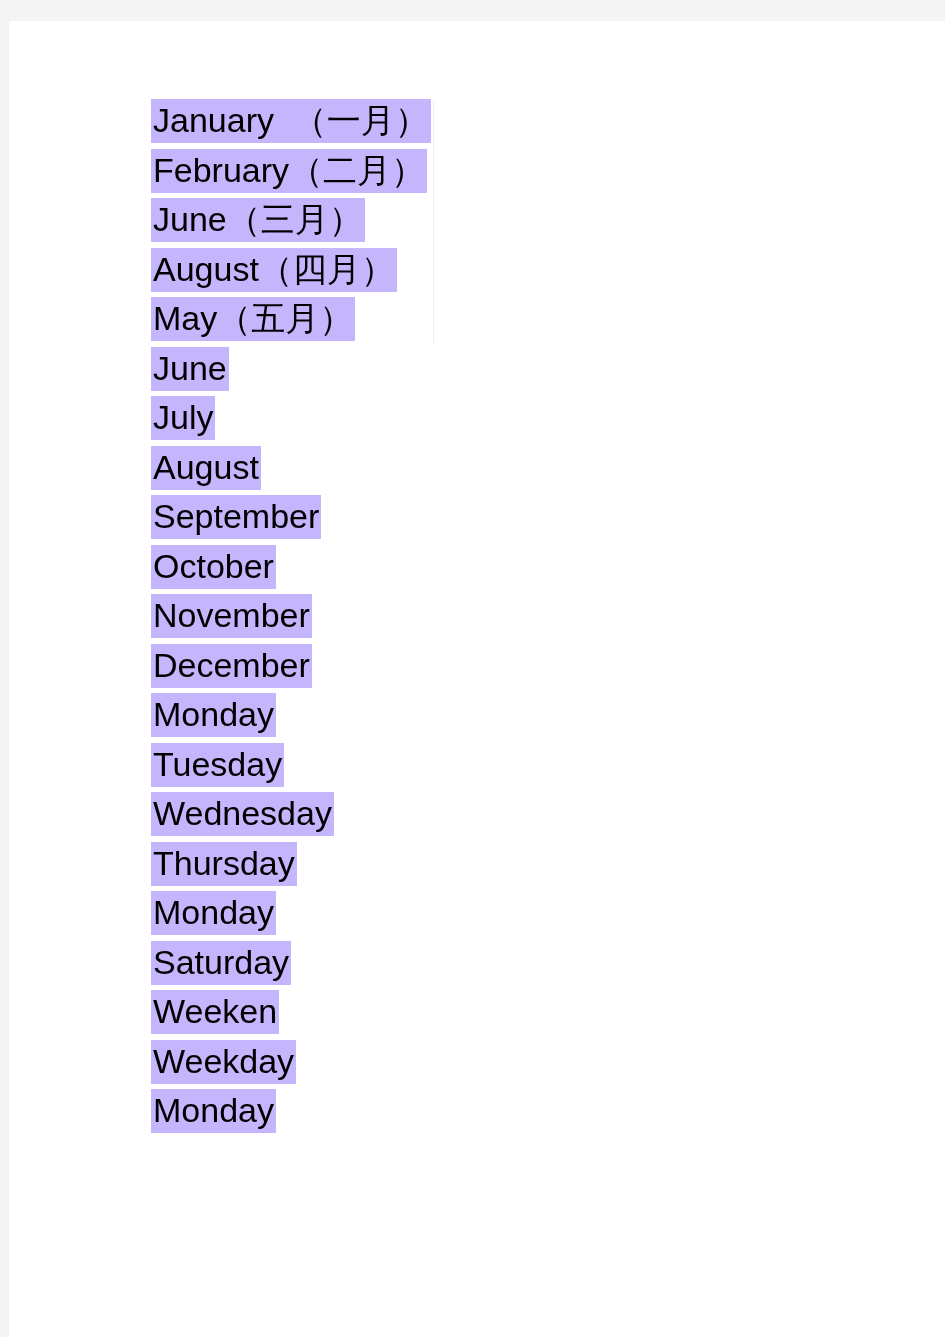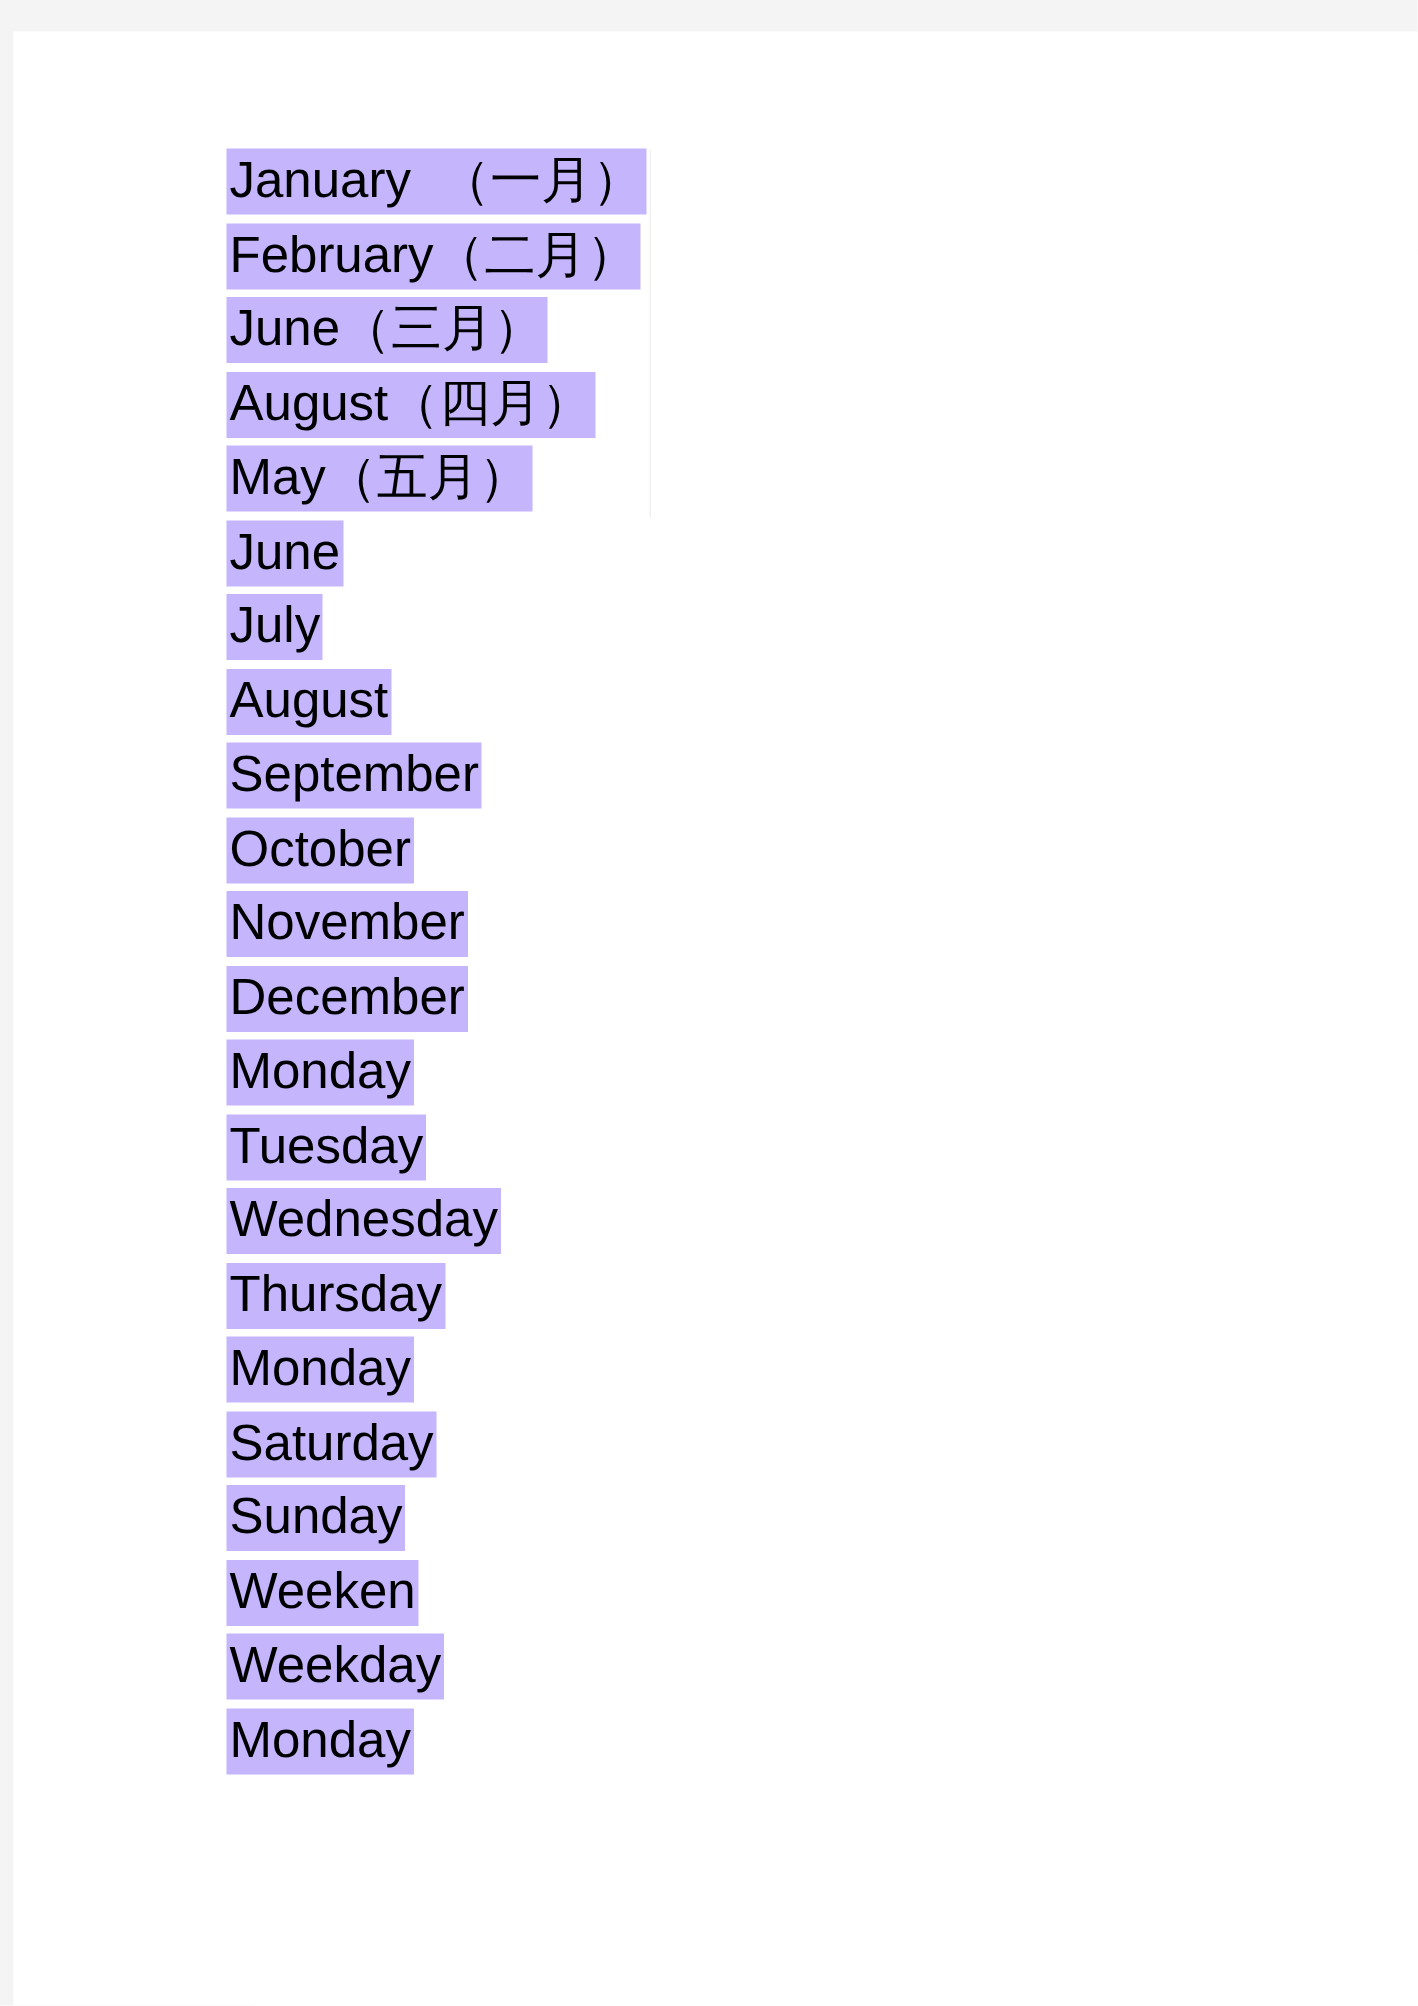--- a/index.html
+++ b/index.html
@@ -77,19 +77,18 @@
     <div class="word-line"><span class="word-text">September</span></div>
     <div class="word-line"><span class="word-text">October</span></div>
     <div class="word-line"><span class="word-text">November</span></div>
     <div class="word-line"><span class="word-text">December</span></div>
     <div class="word-line"><span class="word-text">Monday</span></div>
     <div class="word-line"><span class="word-text">Tuesday</span></div>
     <div class="word-line"><span class="word-text">Wednesday</span></div>
     <div class="word-line"><span class="word-text">Thursday</span></div>
     <div class="word-line"><span class="word-text">Monday</span></div>
     <div class="word-line"><span class="word-text">Saturday</span></div>
-    <div class="word-line"><span class="word-text">Sunday</span></div>
     <div class="word-line"><span class="word-text">Weeken</span></div>
     <div class="word-line"><span class="word-text">Weekday</span></div>
     <div class="word-line"><span class="word-text">Monday</span></div>
   </div>
 
 </div>
 
 </body></html>

